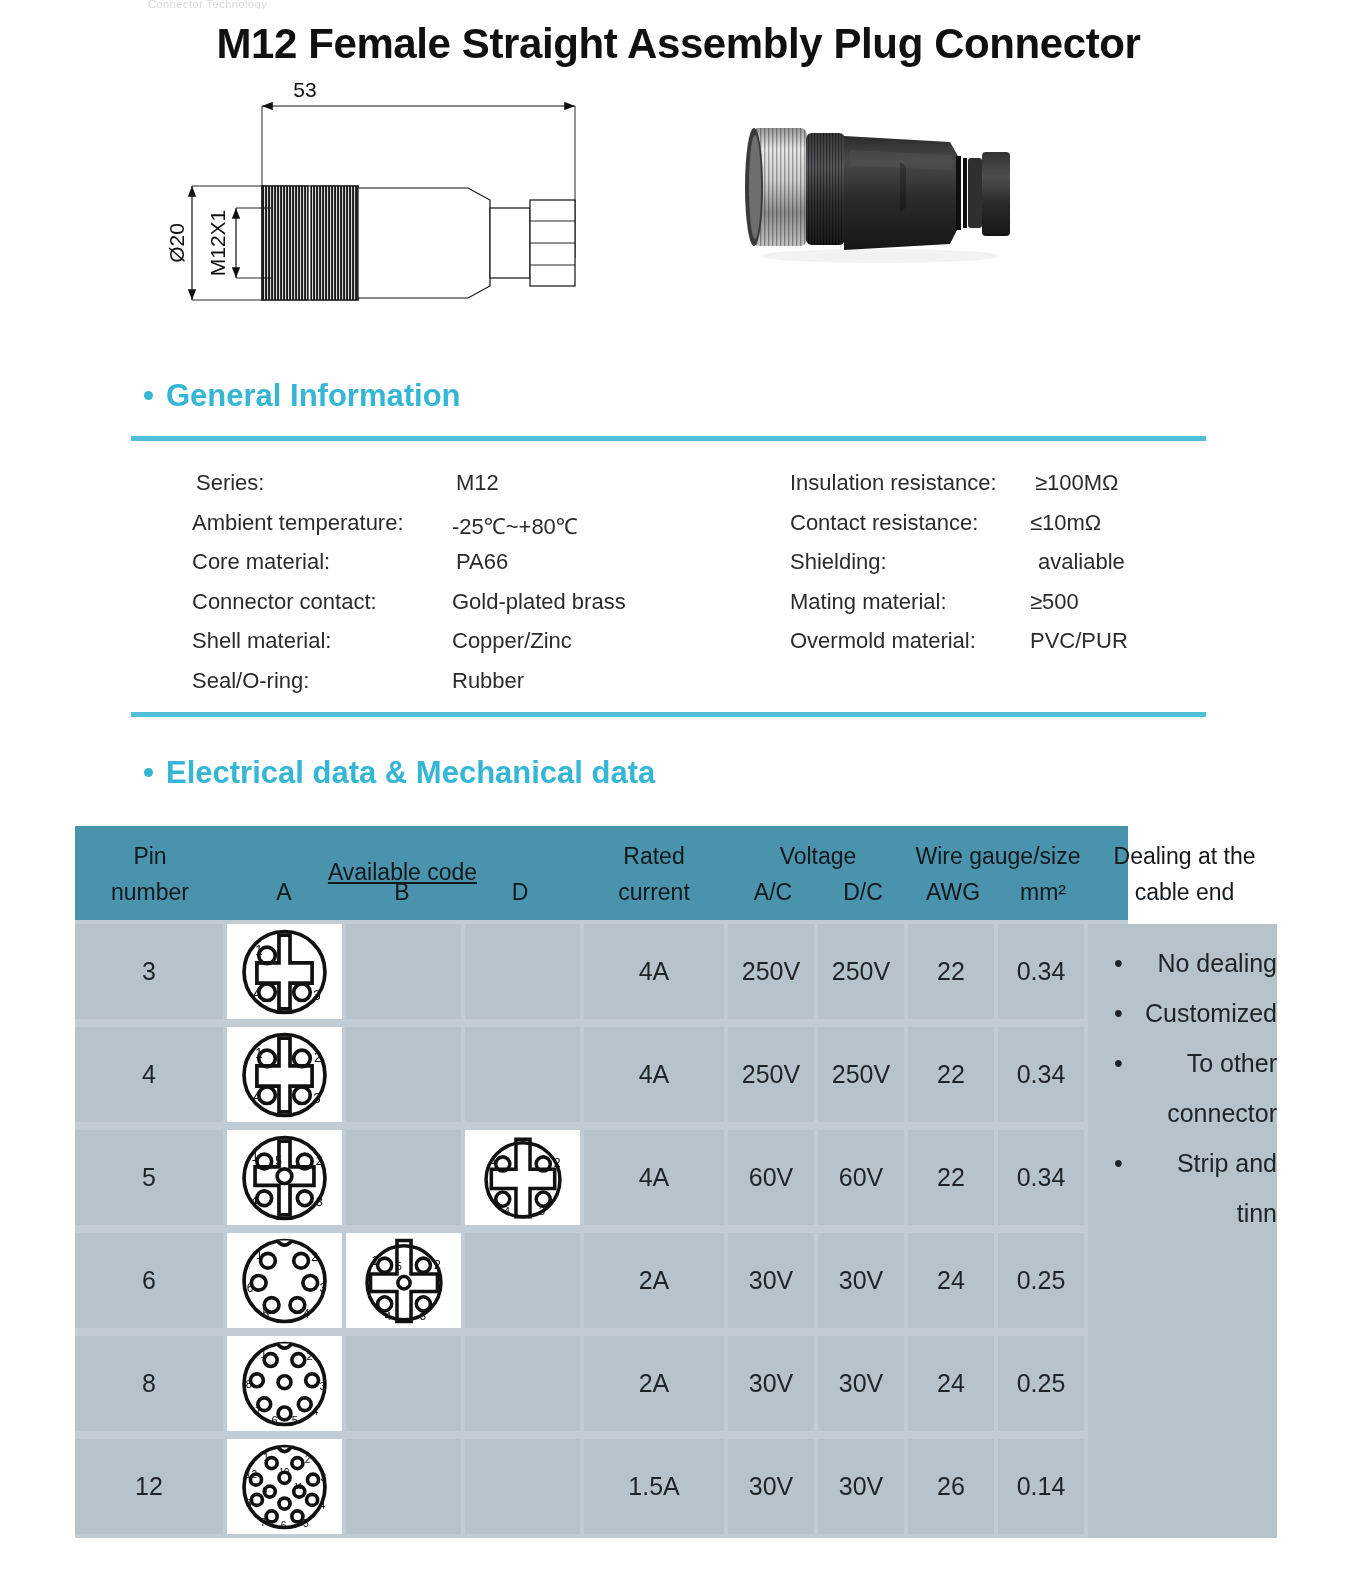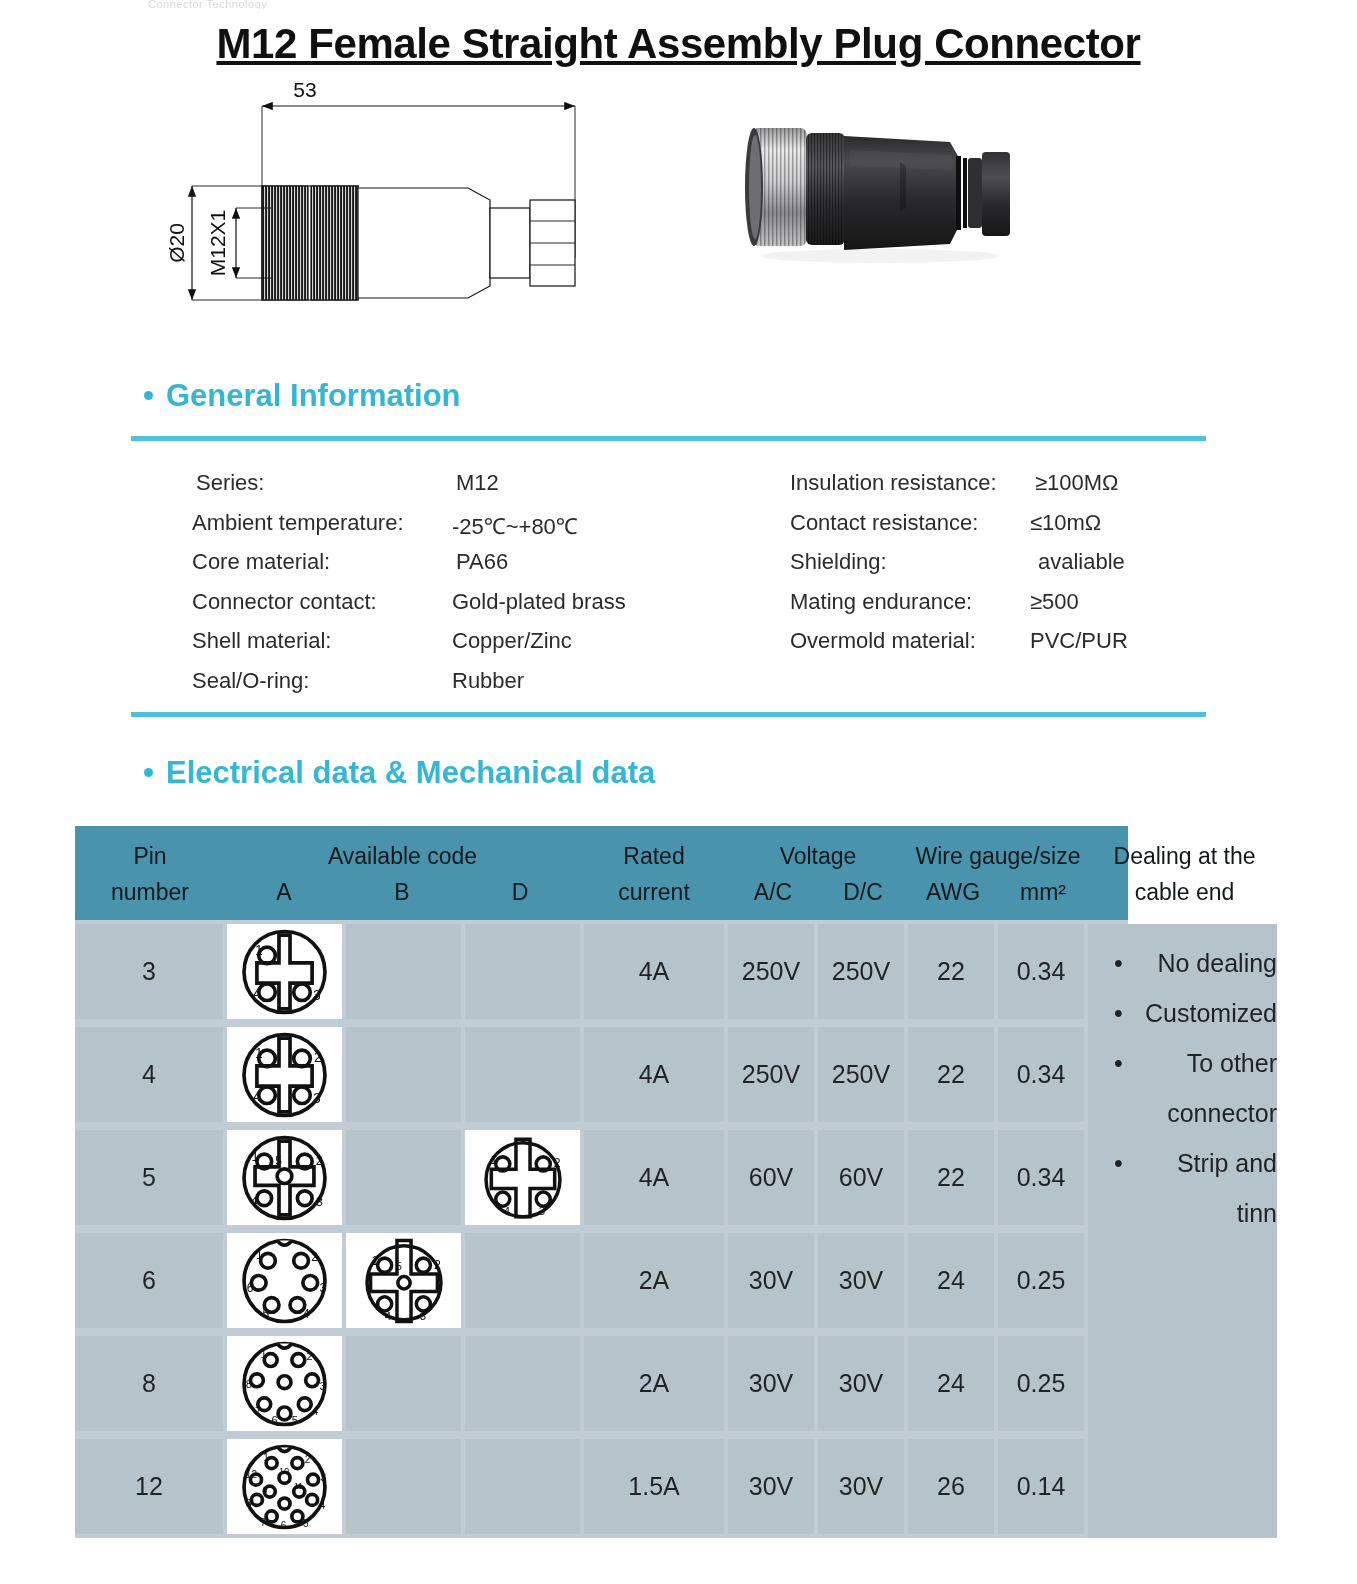--- a/index.html
+++ b/index.html
@@ -22,21 +22,20 @@
     font-size: 11px; color:#d9d9d9; line-height: 9px;
     letter-spacing: .5px; white-space: nowrap;
   }
 
   
   .title {
     position: absolute; left: 0; top: 20px; width: 1357px;
     text-align: center;
     font-size: 42px; font-weight: bold; color: #101010;
     letter-spacing: -0.4px;
-    text-decoration: underline;
   }
 
   
   .drawing { position: absolute; left: 150px; top: 78px; width: 520px; height: 235px; }
   .drawing svg { display:block; }
 
   
   .photo { position: absolute; left: 700px; top: 100px; width: 380px; height: 200px; }
   .photo svg { display:block; }
 
@@ -250,42 +249,42 @@
       </div>
       <div class="gi-row">
         <span class="gi-label">Contact resistance:</span>
         <span class="gi-val" style="left:240px;">≤10mΩ</span>
       </div>
       <div class="gi-row">
         <span class="gi-label">Shielding:</span>
         <span class="gi-val" style="left:248px;">avaliable</span>
       </div>
       <div class="gi-row">
-        <span class="gi-label">Mating endurance:</span>
+        <span class="gi-label">Mating material:</span>
         <span class="gi-val" style="left:240px;">≥500</span>
       </div>
       <div class="gi-row">
         <span class="gi-label">Overmold material:</span>
         <span class="gi-val" style="left:240px;">PVC/PUR</span>
       </div>
     </div>
   </div>
 
   <div class="rule" style="left:131px; top:712px; width:1075px;"></div>
 
   <div class="sec-head" style="left:144px; top:755px;">
     <span class="dot"></span><span>Electrical data &amp; Mechanical data</span>
   </div>
 
   <div class="tbl">
 
     <div class="thead">
       <div class="th" style="left:0px;   top:12px; width:150px;">Pin</div>
       <div class="th" style="left:0px;   top:48px; width:150px;">number</div>
-      <div class="th" style="left:150px; top:12px; width:355px;">Available code</div>
+      <div class="th" style="left:150px; top:28px; width:355px;text-decoration:underline;">Available code</div>
       <div class="th" style="left:150px; top:48px; width:118px;">A</div>
       <div class="th" style="left:268px; top:48px; width:118px;">B</div>
       <div class="th" style="left:386px; top:48px; width:118px;">D</div>
       <div class="th" style="left:505px; top:12px; width:148px;">Rated</div>
       <div class="th" style="left:505px; top:48px; width:148px;">current</div>
       <div class="th" style="left:653px; top:12px; width:180px;">Voltage</div>
       <div class="th" style="left:653px; top:48px; width:90px;">A/C</div>
       <div class="th" style="left:743px; top:48px; width:90px;">D/C</div>
       <div class="th" style="left:833px; top:12px; width:180px;">Wire gauge/size</div>
       <div class="th" style="left:833px; top:48px; width:90px;">AWG</div>

